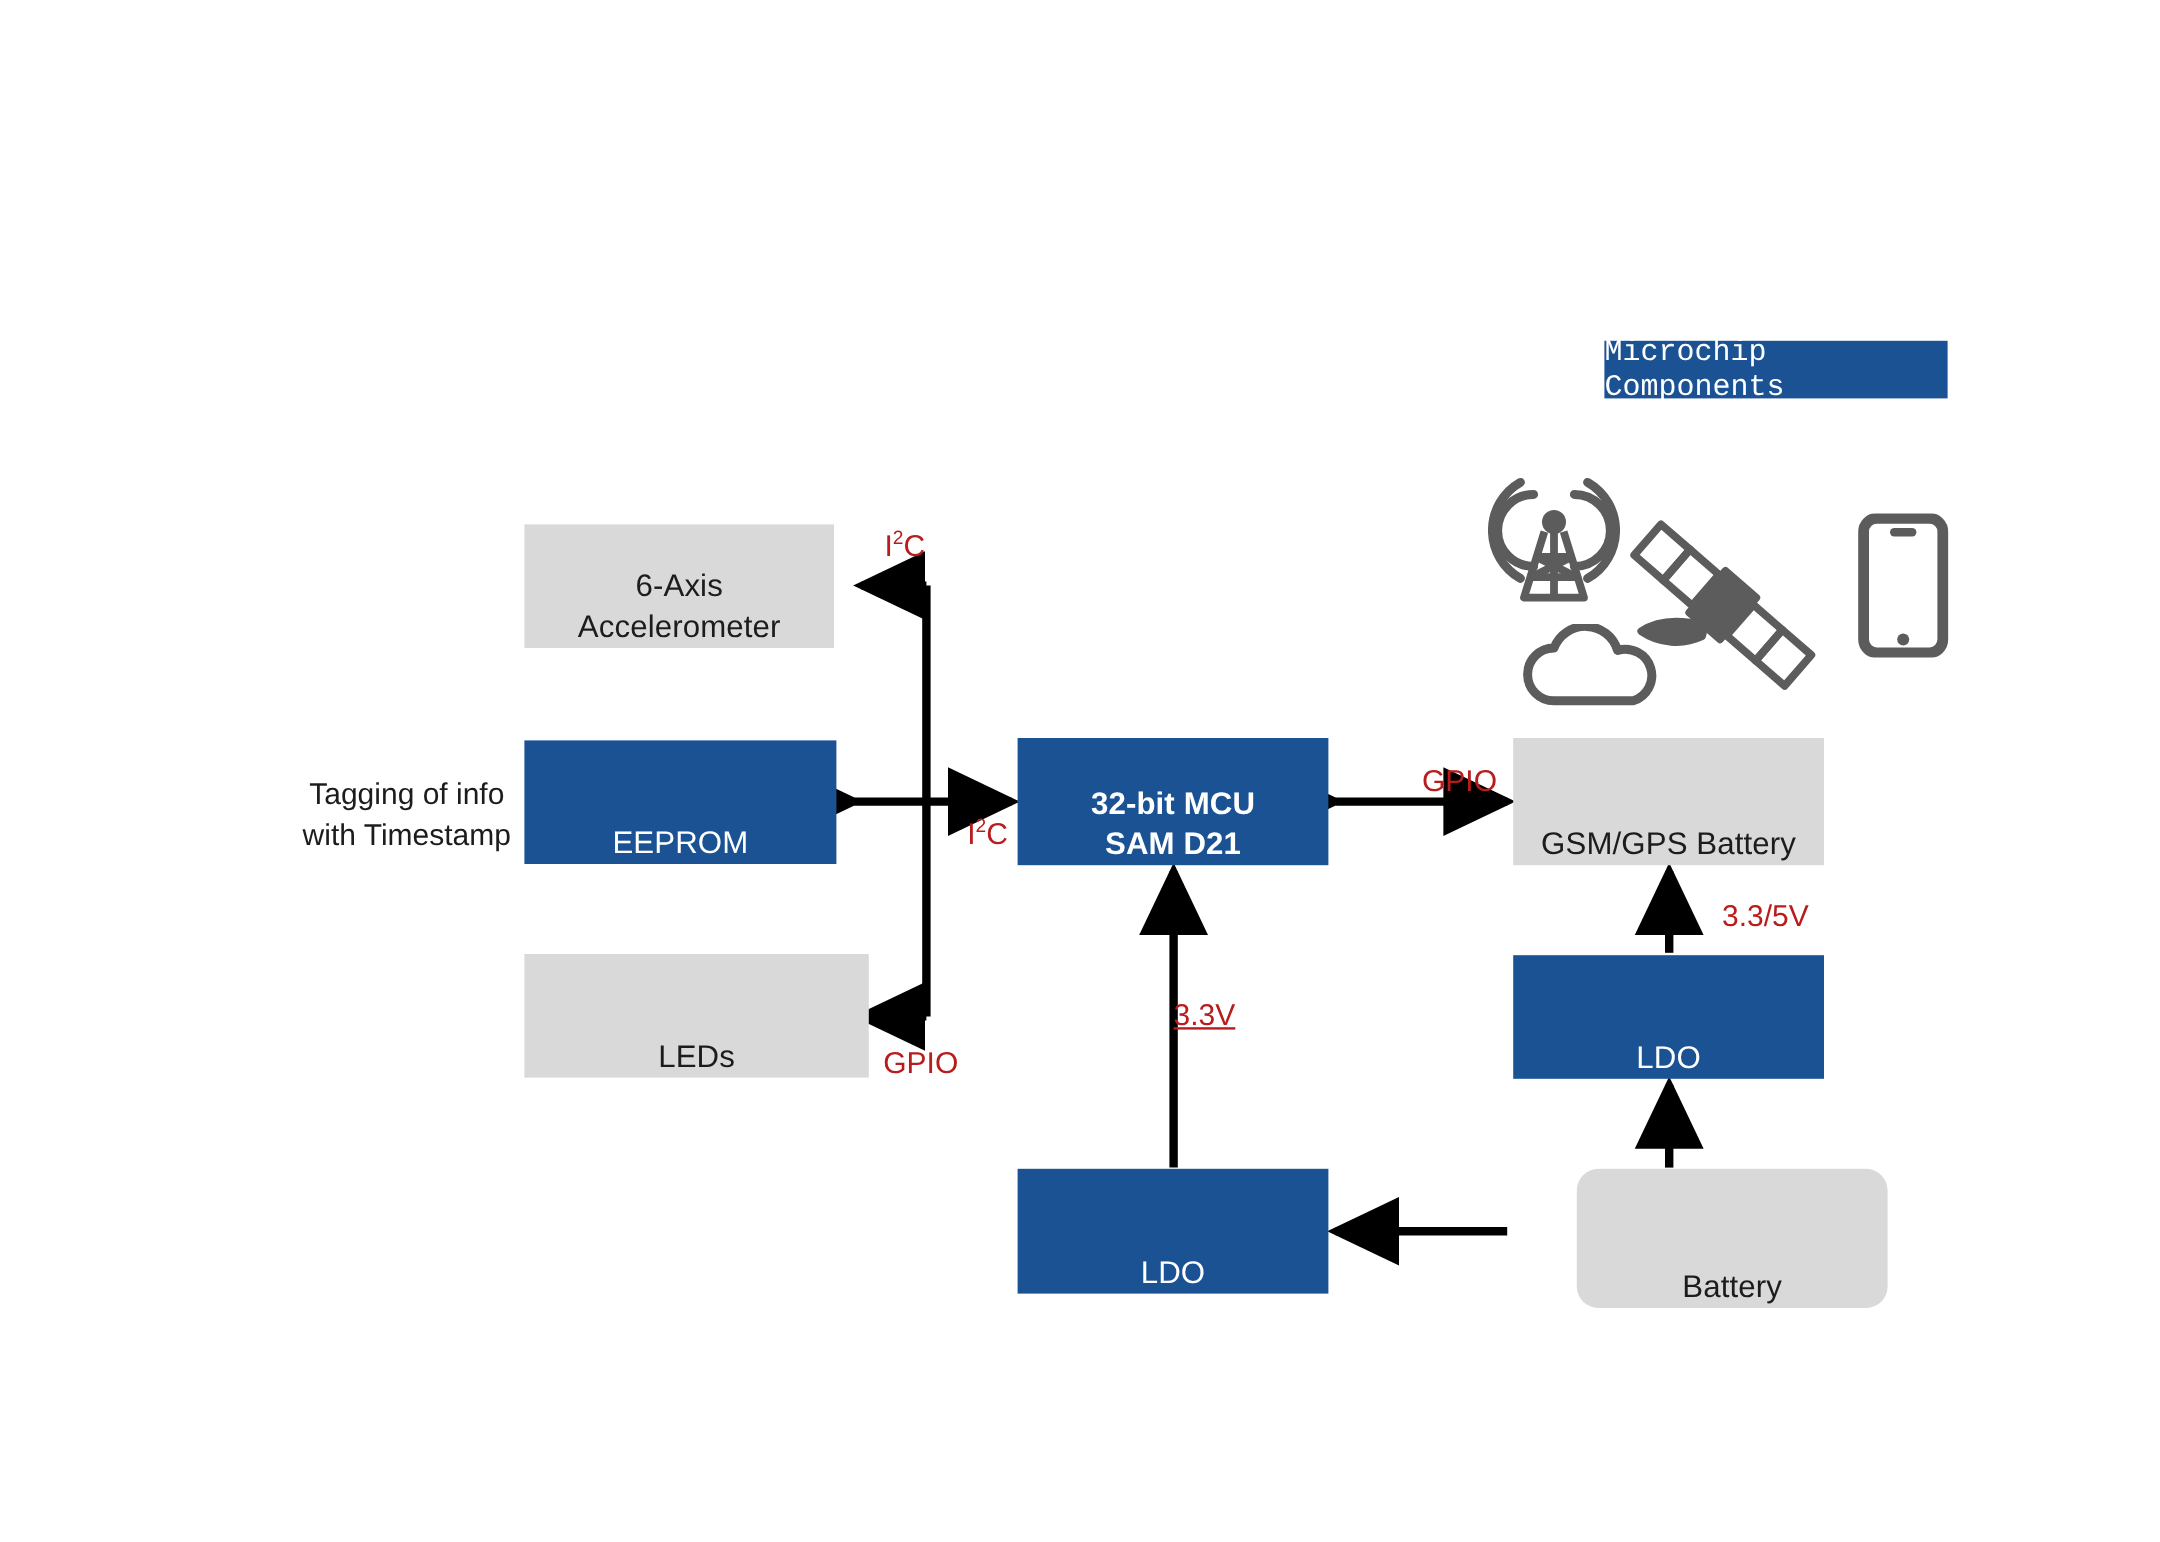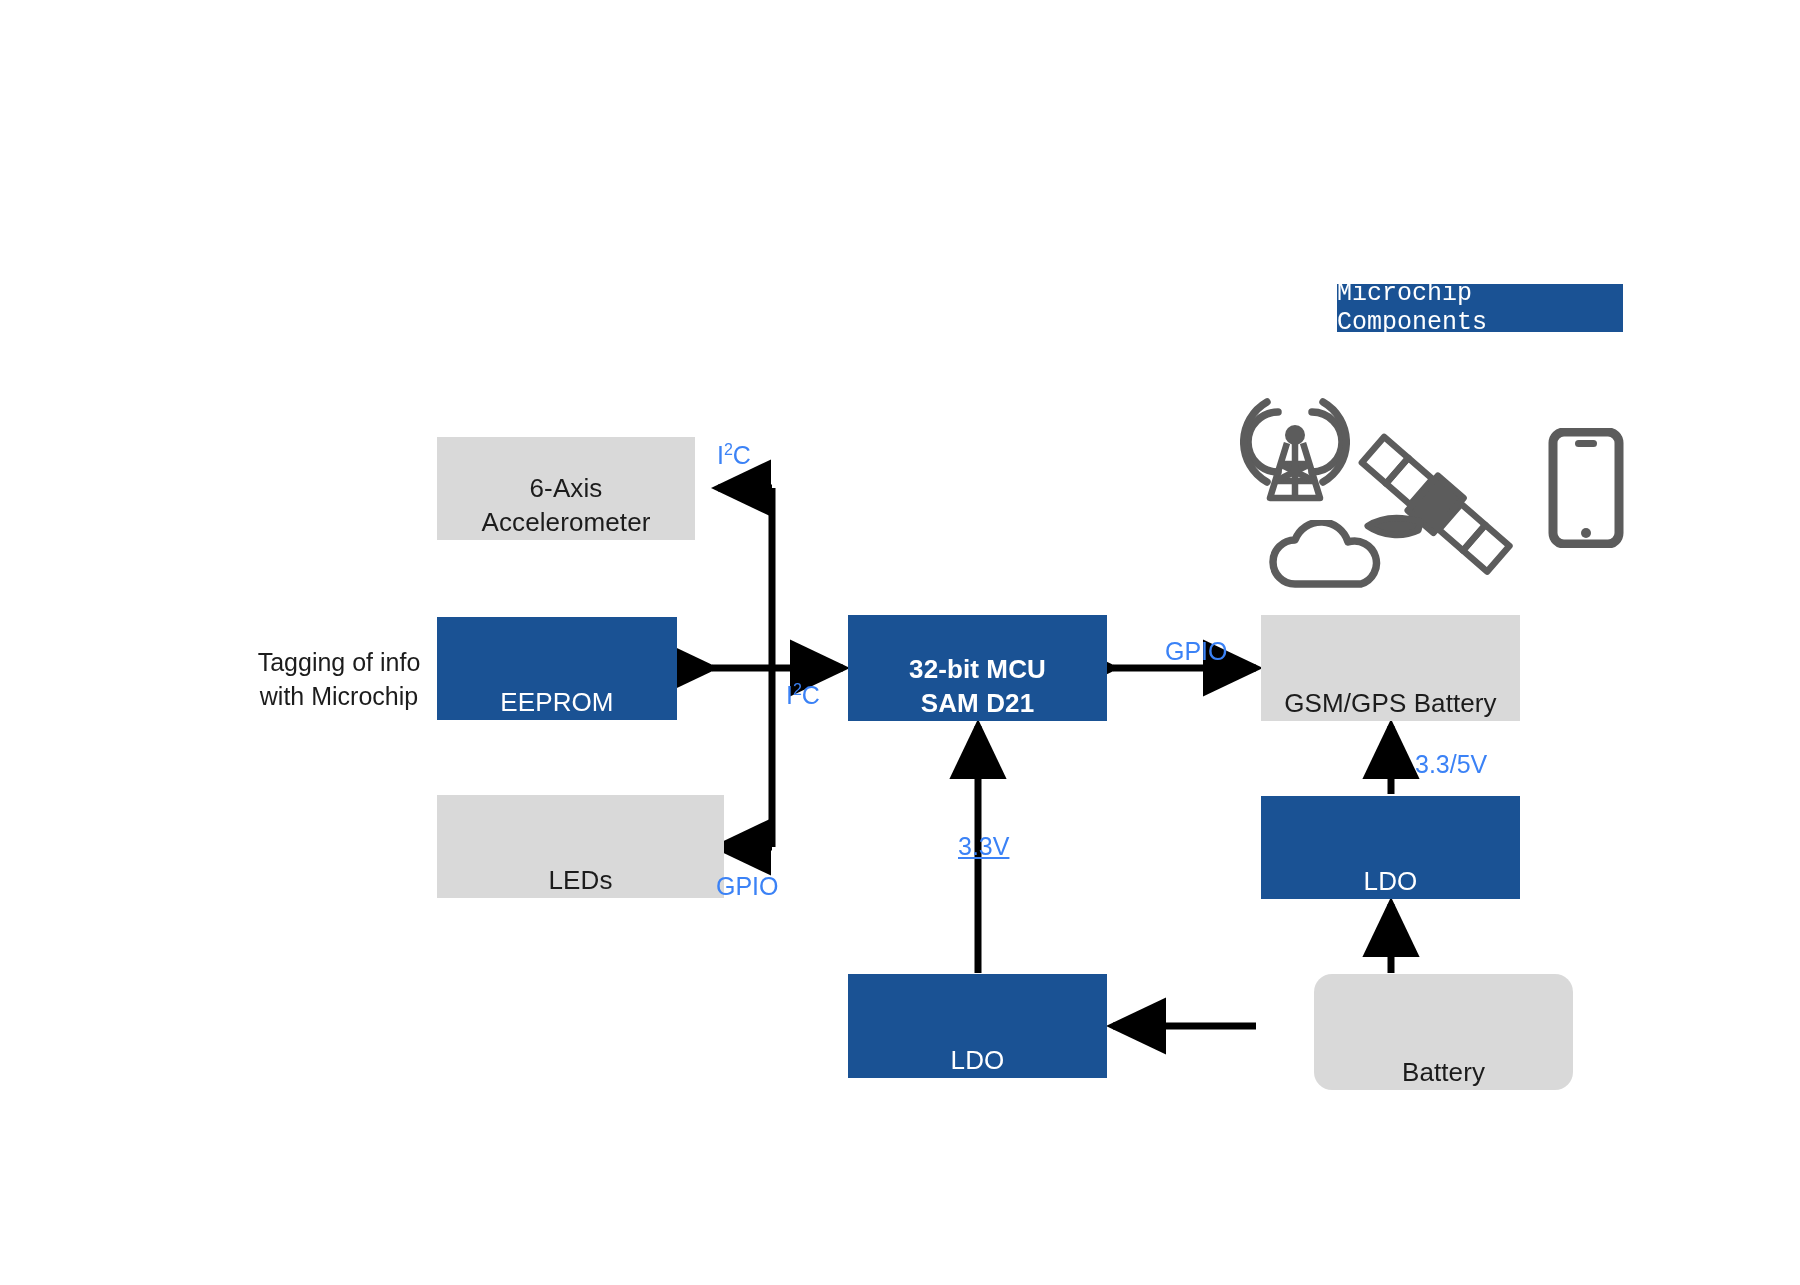--- a/index.html
+++ b/index.html
@@ -51,22 +51,23 @@
     position: absolute;
     font-size: 25px;
     line-height: 1.35;
     color: #1c1c1c;
     text-align: center;
     white-space: pre-line;
   }
   .edge-label {
     position: absolute;
     font-size: 25px;
-    color: #3b82f6;
+    color: #b91c1c;
     white-space: nowrap;
+    margin-left: 20px;
   }
   .edge-label sup {
     font-size: 16px;
     vertical-align: super;
     line-height: 0;
   }
   svg.wires {
     position: absolute;
     left: 0;
     top: 0;
@@ -152,21 +153,21 @@
     <rect x="5" y="4" width="66" height="112" rx="11" ry="11" fill="none" stroke="#5c5c5c" stroke-width="9"></rect>
     <rect x="27" y="12" width="22" height="7" rx="3.5" ry="3.5" fill="#5c5c5c"></rect>
     <circle cx="38" cy="105" r="5" fill="#5c5c5c"></circle>
   </svg>
 
   <div class="block gray" style="left:437px; top:437px; width:258px; height:103px;">
     <span style="white-space:pre-line;">6-Axis
 Accelerometer</span>
   </div>
 
-  <div class="block blue" style="left:437px; top:617px; width:240px; height:103px;">
+  <div class="block blue" style="left:437px; top:617px; width:260px; height:103px;">
     <span style="white-space:pre-line;">EEPROM</span>
   </div>
 
   <div class="block gray" style="left:437px; top:795px; width:287px; height:103px;">
     <span style="white-space:pre-line;">LEDs</span>
   </div>
 
   <div class="block blue" style="left:848px; top:615px; width:259px; height:106px;font-weight:bold;">
     <span style="white-space:pre-line;">32-bit MCU
 SAM D21</span>
@@ -182,21 +183,21 @@
 
   <div class="block blue" style="left:848px; top:974px; width:259px; height:104px;">
     <span style="white-space:pre-line;">LDO</span>
   </div>
 
   <div class="block gray" style="left:1314px; top:974px; width:259px; height:116px;border-radius:18px;">
     <span style="white-space:pre-line;">Battery</span>
   </div>
 
   <div class="plain-text" style="left:250px; top:646px; width:178px;">Tagging of info
-with Microchip</div>
+with Timestamp</div>
 
   <div class="edge-label" style="left:717px; top:441px;">
     <span>I</span><sup>2</sup><span>C</span>
   </div>
 
   <div class="edge-label" style="left:786px; top:681px;">
     <span>I</span><sup>2</sup><span>C</span>
   </div>
 
   <div class="edge-label" style="left:716px; top:872px;">GPIO</div>

